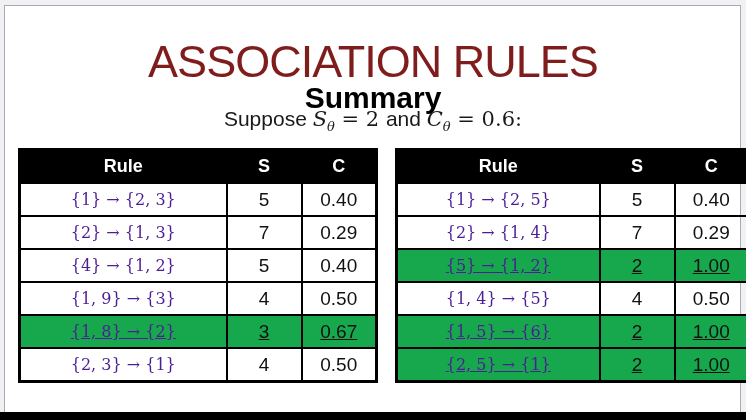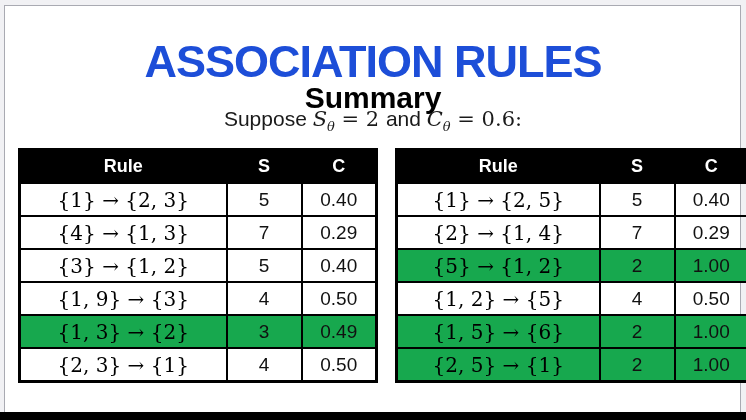--- a/index.html
+++ b/index.html
@@ -15,23 +15,23 @@
     left: 4px; top: 5px; right: 5px; bottom: 0;
     background: #ffffff;
     border: 1px solid #a9aab2;
     border-bottom: none;
   }
   .page-title {
     position: absolute;
     top: 6px; left: 0; width: 746px;
     text-align: center;
     font-size: 45px;
-    font-weight: 700;
+    font-weight: 400;
     letter-spacing: -1px;
-    color: #1d4ed8;
+    color: #7f1d1d;
   }
   .summary-heading {
     position: absolute;
     top: 81px; left: 0; width: 746px;
     text-align: center;
     font-size: 30px;
     font-weight: 800;
     color: #000;
   }
   .condition-line {
@@ -79,30 +79,31 @@
   table.rules-table th {
     background: var(--header-bg, #000);
     color: var(--header-text, #fff);
     font-size: 18px;
     font-weight: 800;
     border-color: var(--header-bg, #000);
     border-bottom-color: #000;
   }
   td.rule-cell {
     font-family: "DejaVu Serif", serif;
-    font-size: 20px;
-    color: #000000;
+    font-size: 16px;
+    color: #4c1d95;
   }
   td.num-cell {
     font-family: "Liberation Sans", sans-serif;
     font-size: 19px;
     color: #111;
   }
   tr[data-hl="true"] td {
     background: var(--highlight-green, #17a84e);
+    text-decoration: underline;
   }
   .bottom-bar {
     position: absolute;
     left: 0; bottom: 0;
     width: 746px; height: 8px;
     background: #000;
   }
 </style>
 </head>
 <body>
@@ -130,38 +131,38 @@
         <th>C</th>
       </tr>
     </thead>
     <tbody>
       <tr data-hl="false">
         <td class="rule-cell">{1} → {2, 3}</td>
         <td class="num-cell">5</td>
         <td class="num-cell">0.40</td>
       </tr>
       <tr data-hl="false">
-        <td class="rule-cell">{4} → {1, 3}</td>
+        <td class="rule-cell">{2} → {1, 3}</td>
         <td class="num-cell">7</td>
         <td class="num-cell">0.29</td>
       </tr>
       <tr data-hl="false">
-        <td class="rule-cell">{3} → {1, 2}</td>
+        <td class="rule-cell">{4} → {1, 2}</td>
         <td class="num-cell">5</td>
         <td class="num-cell">0.40</td>
       </tr>
       <tr data-hl="false">
         <td class="rule-cell">{1, 9} → {3}</td>
         <td class="num-cell">4</td>
         <td class="num-cell">0.50</td>
       </tr>
       <tr data-hl="true">
-        <td class="rule-cell">{1, 3} → {2}</td>
+        <td class="rule-cell">{1, 8} → {2}</td>
         <td class="num-cell">3</td>
-        <td class="num-cell">0.49</td>
+        <td class="num-cell">0.67</td>
       </tr>
       <tr data-hl="false">
         <td class="rule-cell">{2, 3} → {1}</td>
         <td class="num-cell">4</td>
         <td class="num-cell">0.50</td>
       </tr>
     </tbody>
   </table>
 
   <table class="rules-table" style="width:352px;">
@@ -187,21 +188,21 @@
         <td class="rule-cell">{2} → {1, 4}</td>
         <td class="num-cell">7</td>
         <td class="num-cell">0.29</td>
       </tr>
       <tr data-hl="true">
         <td class="rule-cell">{5} → {1, 2}</td>
         <td class="num-cell">2</td>
         <td class="num-cell">1.00</td>
       </tr>
       <tr data-hl="false">
-        <td class="rule-cell">{1, 2} → {5}</td>
+        <td class="rule-cell">{1, 4} → {5}</td>
         <td class="num-cell">4</td>
         <td class="num-cell">0.50</td>
       </tr>
       <tr data-hl="true">
         <td class="rule-cell">{1, 5} → {6}</td>
         <td class="num-cell">2</td>
         <td class="num-cell">1.00</td>
       </tr>
       <tr data-hl="true">
         <td class="rule-cell">{2, 5} → {1}</td>

